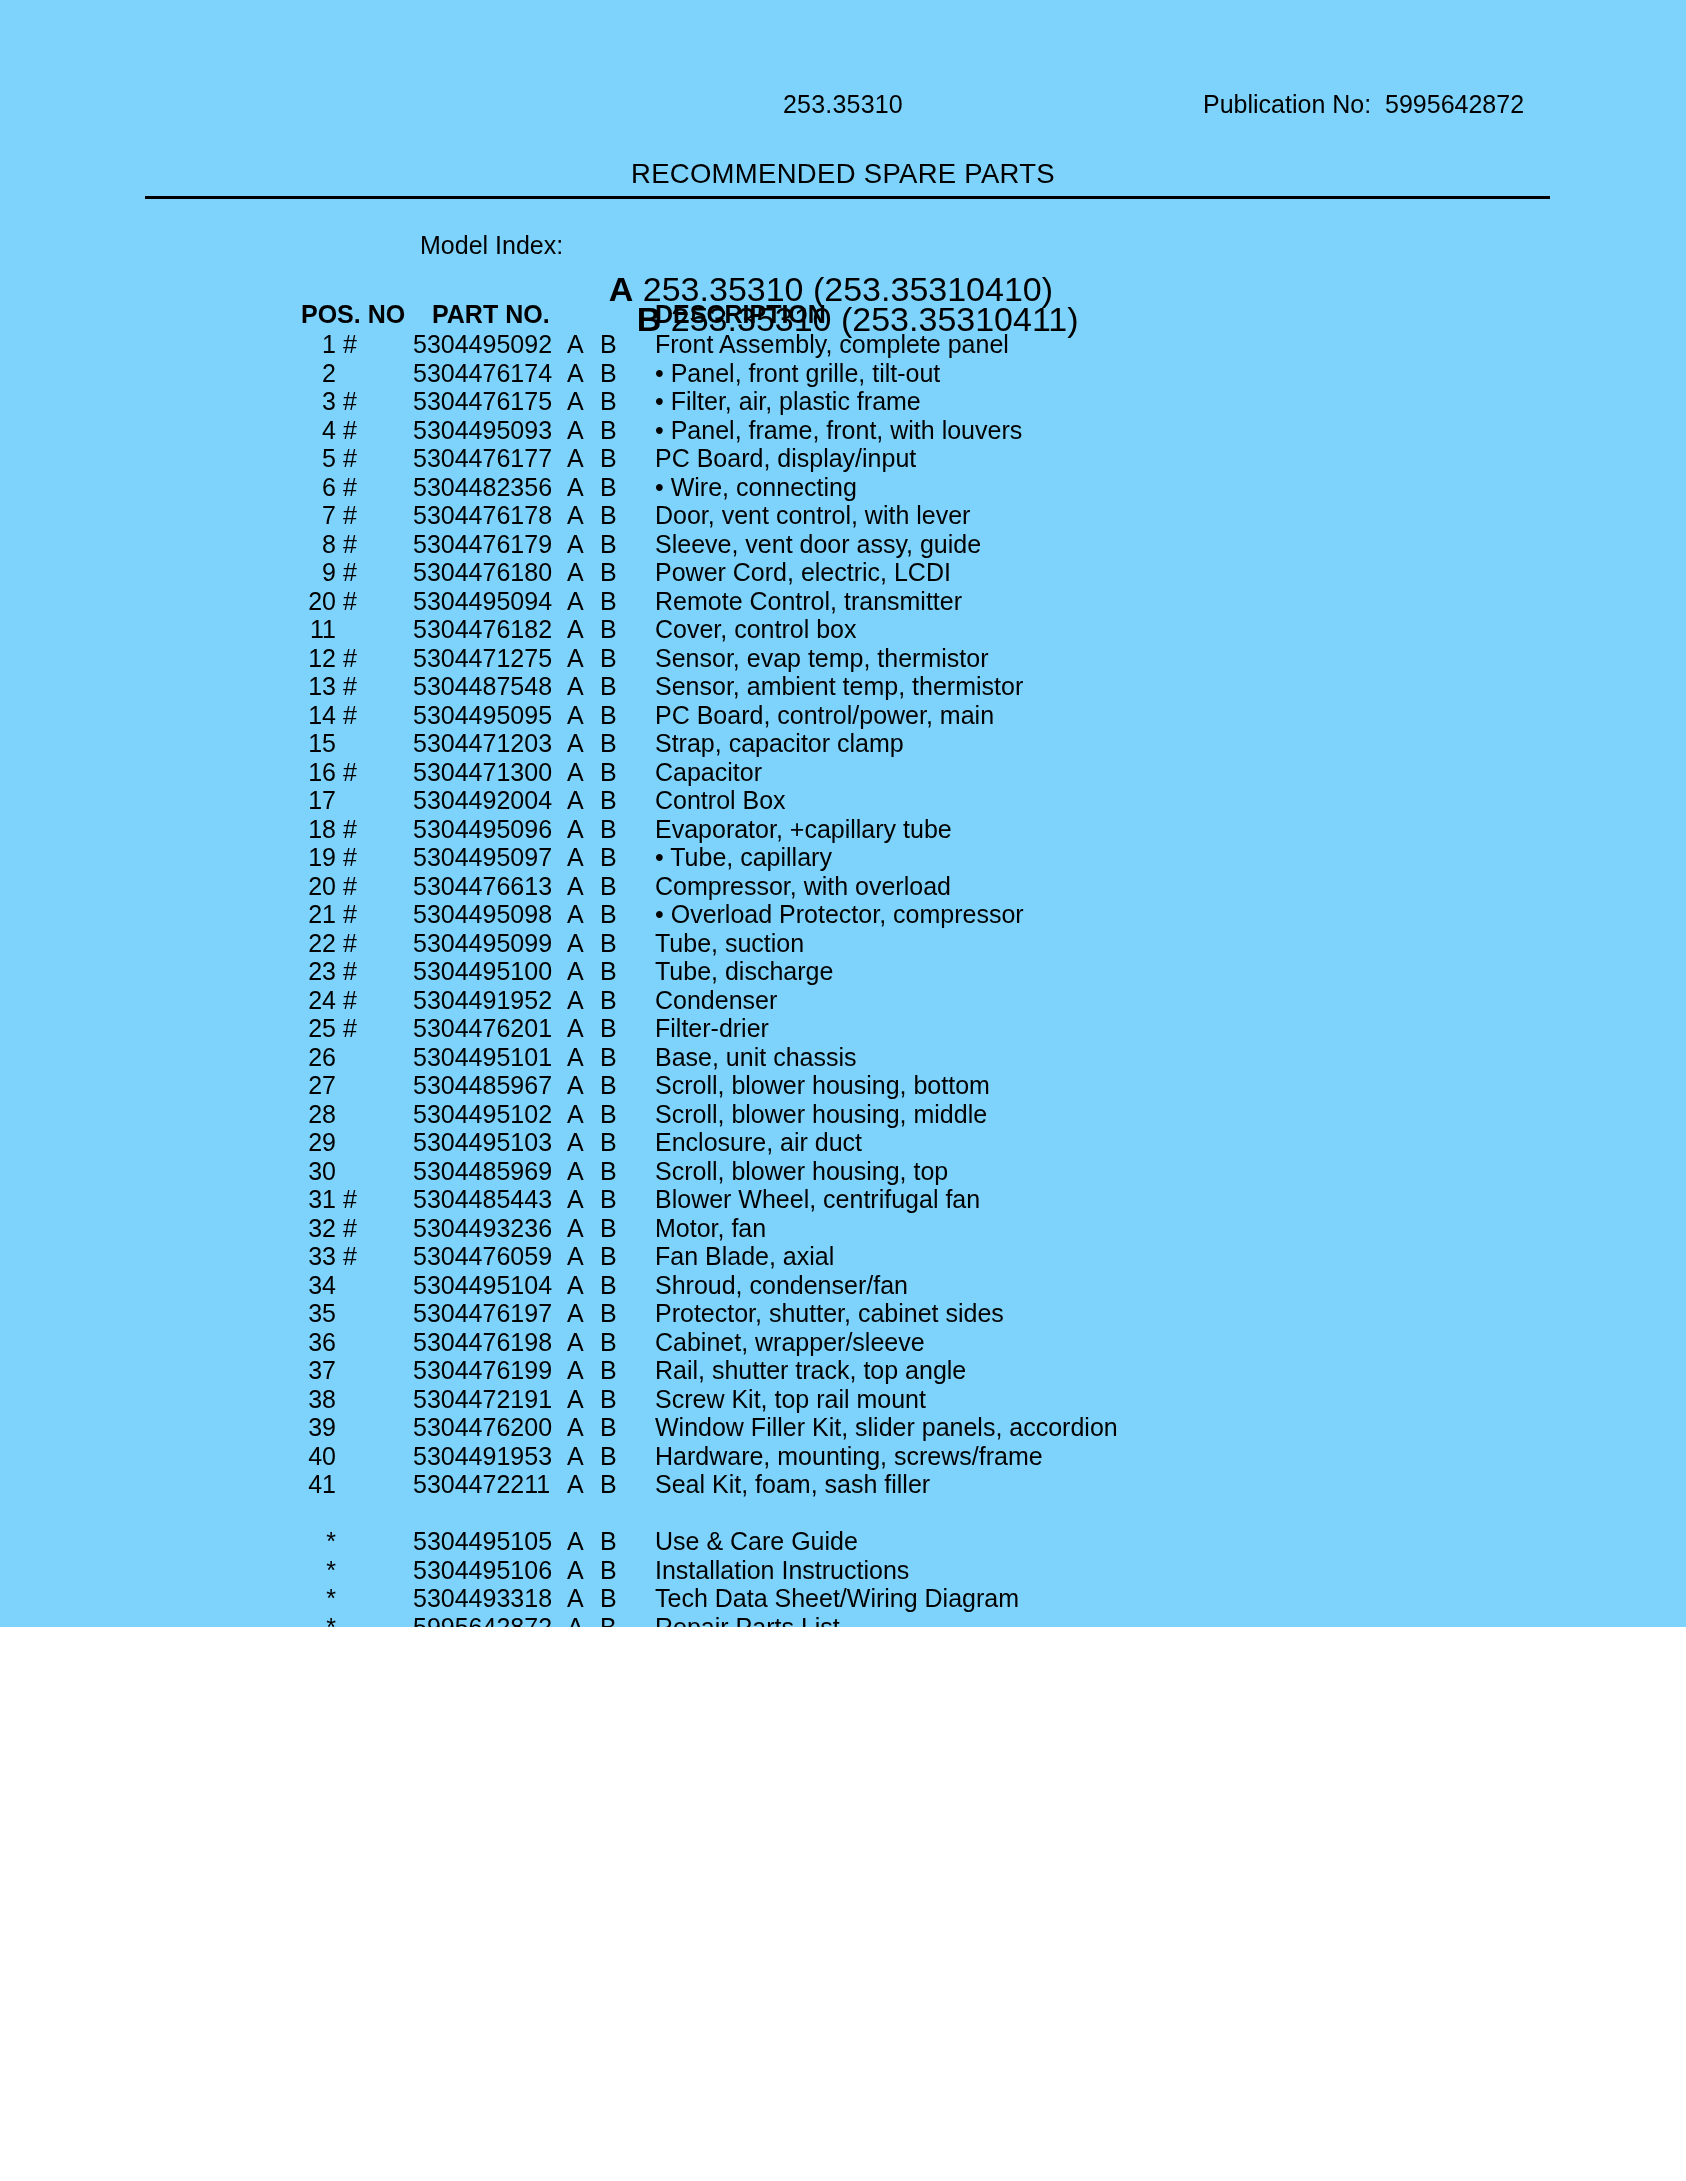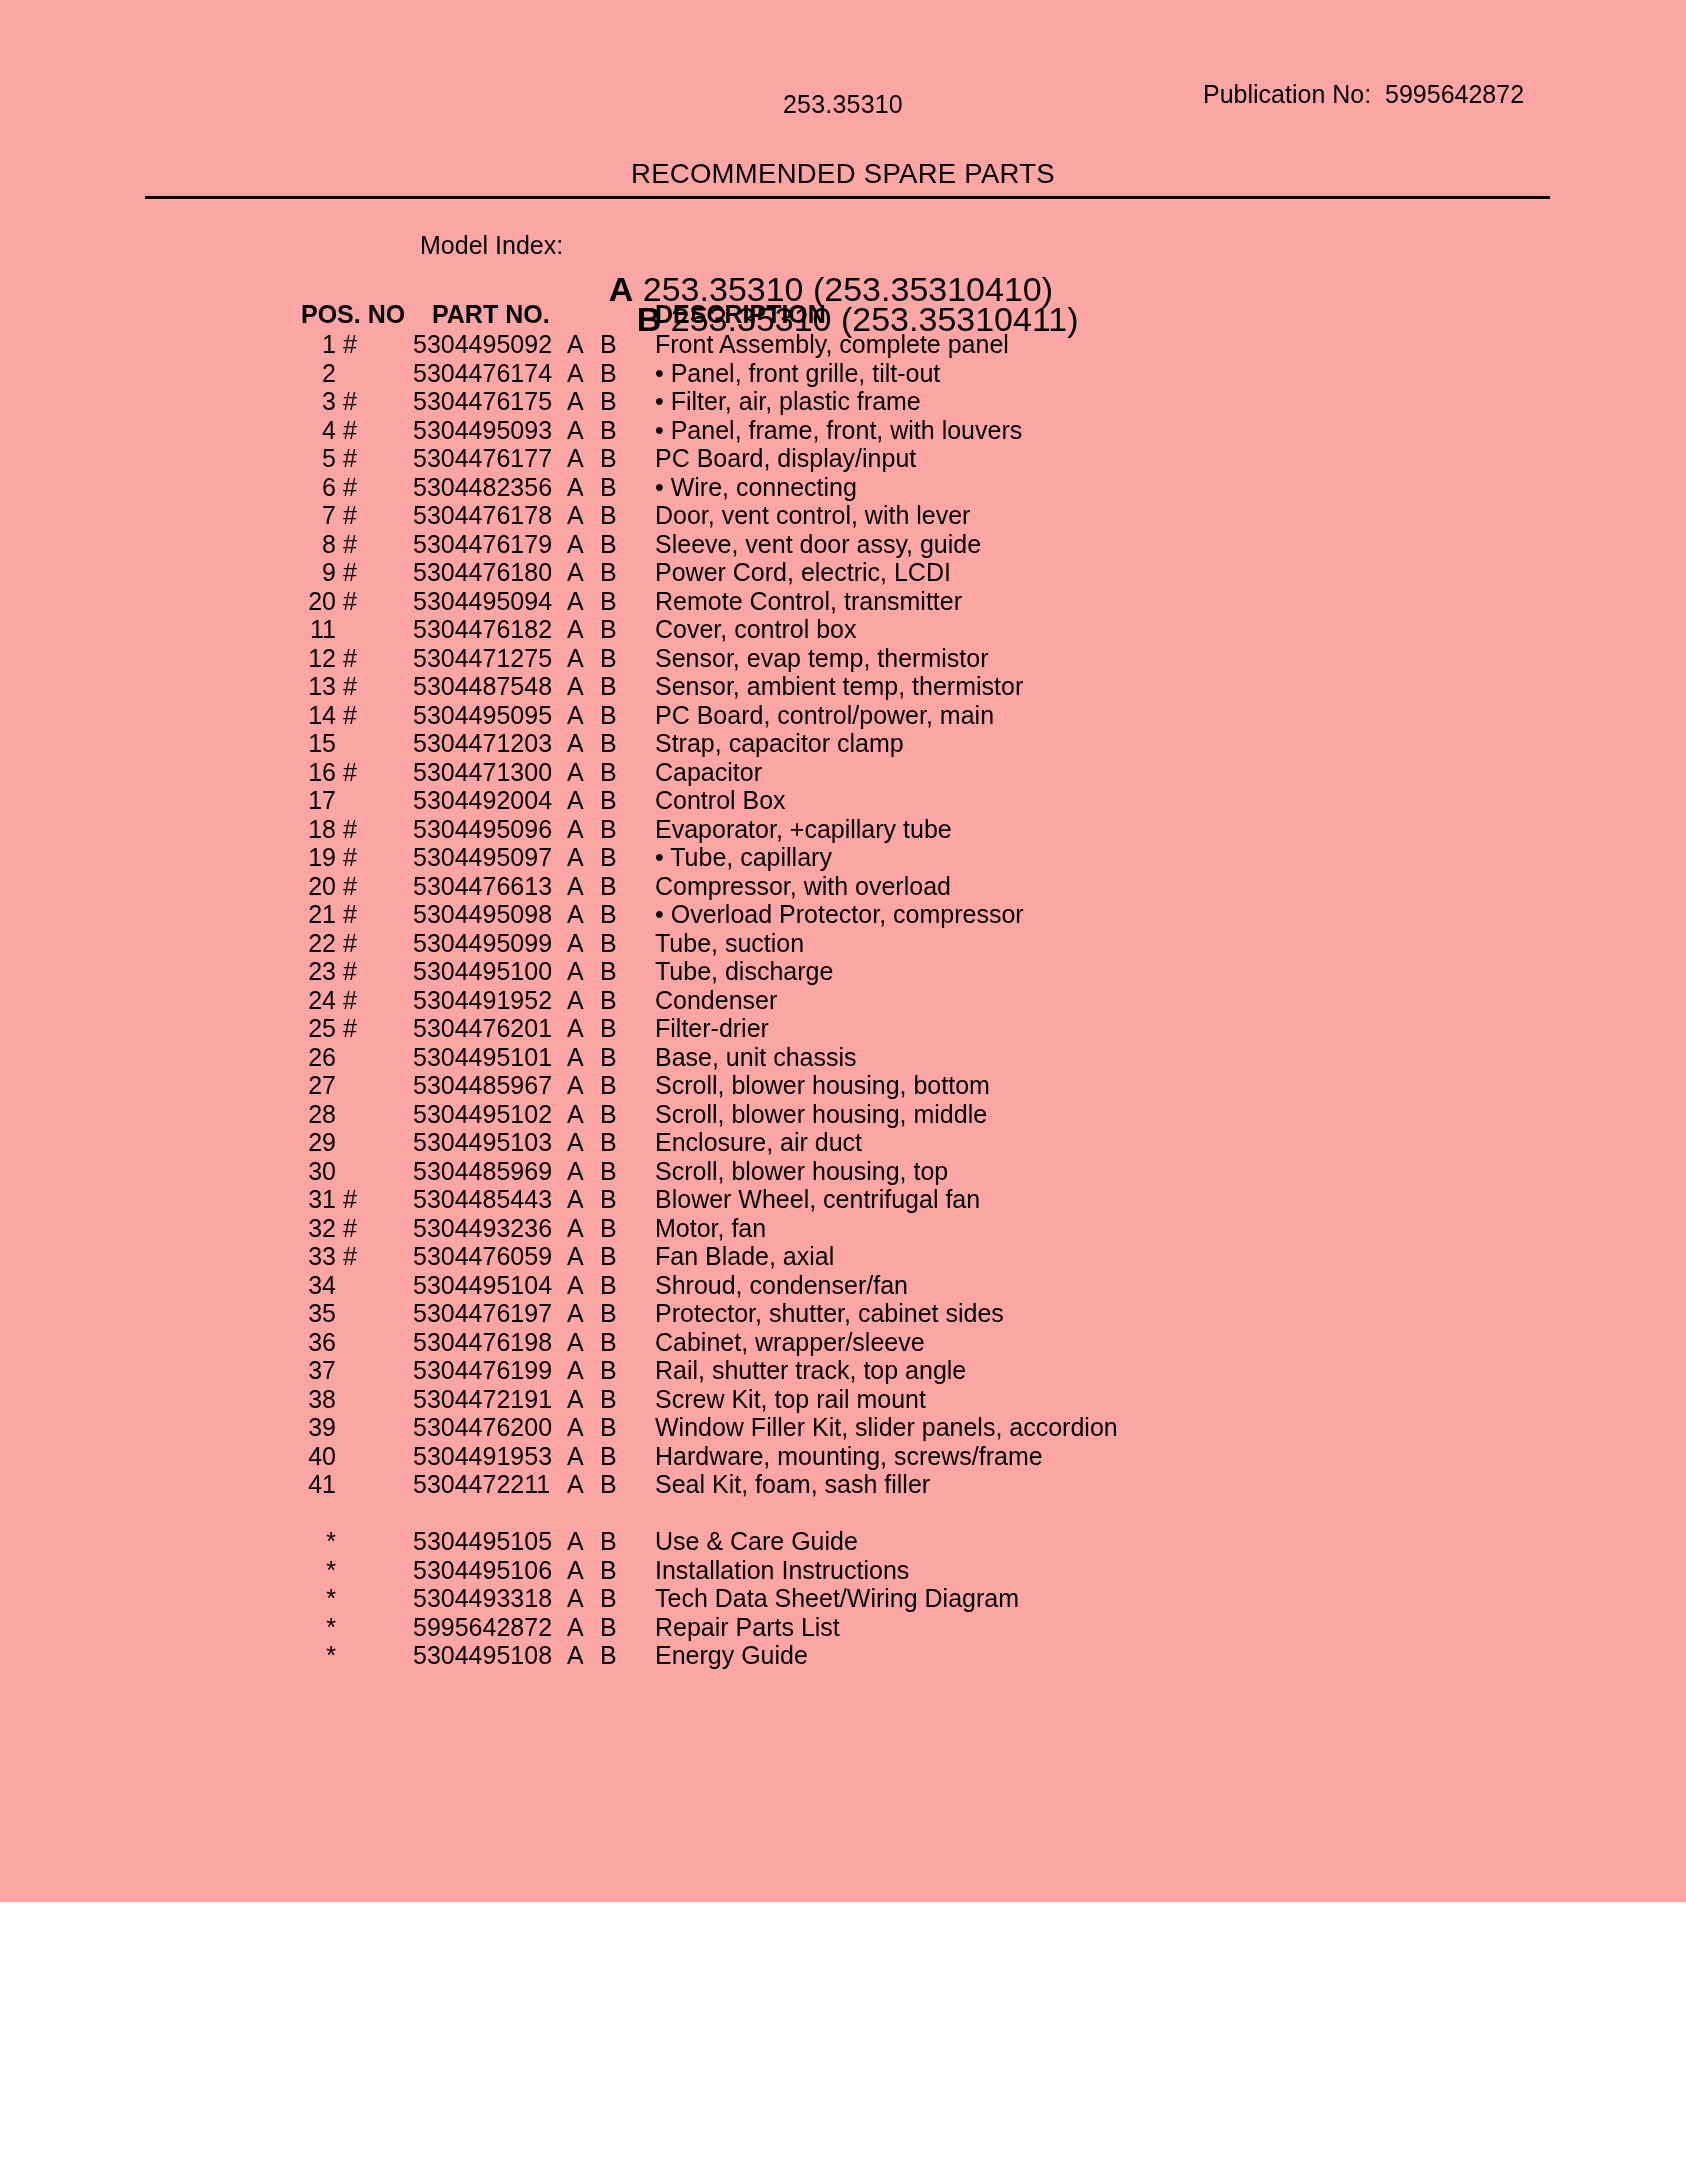--- a/index.html
+++ b/index.html
@@ -7,39 +7,39 @@
     padding: 0;
     background: #ffffff;
   }
   body {
     font-family: "Liberation Sans", sans-serif;
     color: #000000;
   }
   #page {
     position: relative;
     width: 1686px;
-    height: 1902px;
-    background: #fca5a5;
+    height: 1627px;
+    background: #7dd3fc;
     overflow: hidden;
   }
 
   
   .hdr-model {
     position: absolute;
     left: 0;
     top: 90px;
     width: 1686px;
     text-align: center;
     font-size: 25px;
     letter-spacing: 0.2px;
   }
   .hdr-pub {
     position: absolute;
     left: 1203px;
-    top: 80px;
+    top: 90px;
     font-size: 25px;
     white-space: pre;
   }
 
   .doc-title {
     position: absolute;
     left: 0;
     top: 158px;
     width: 1686px;
     text-align: center;

